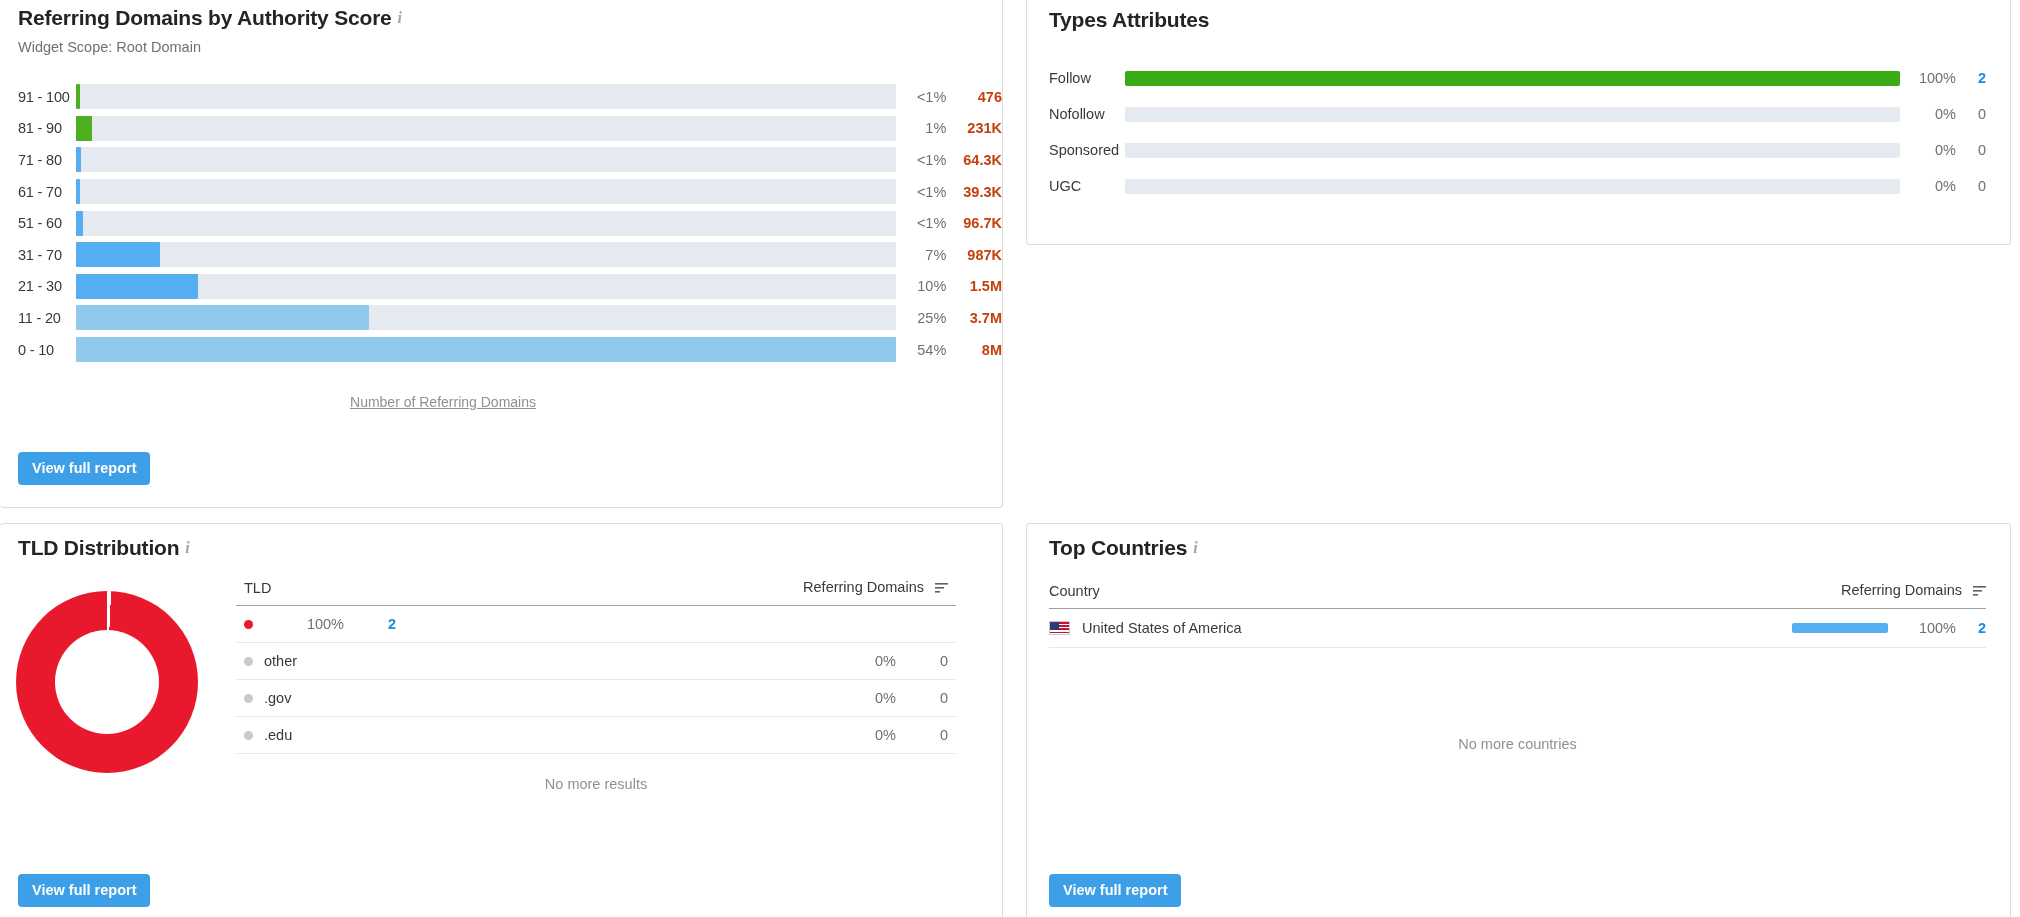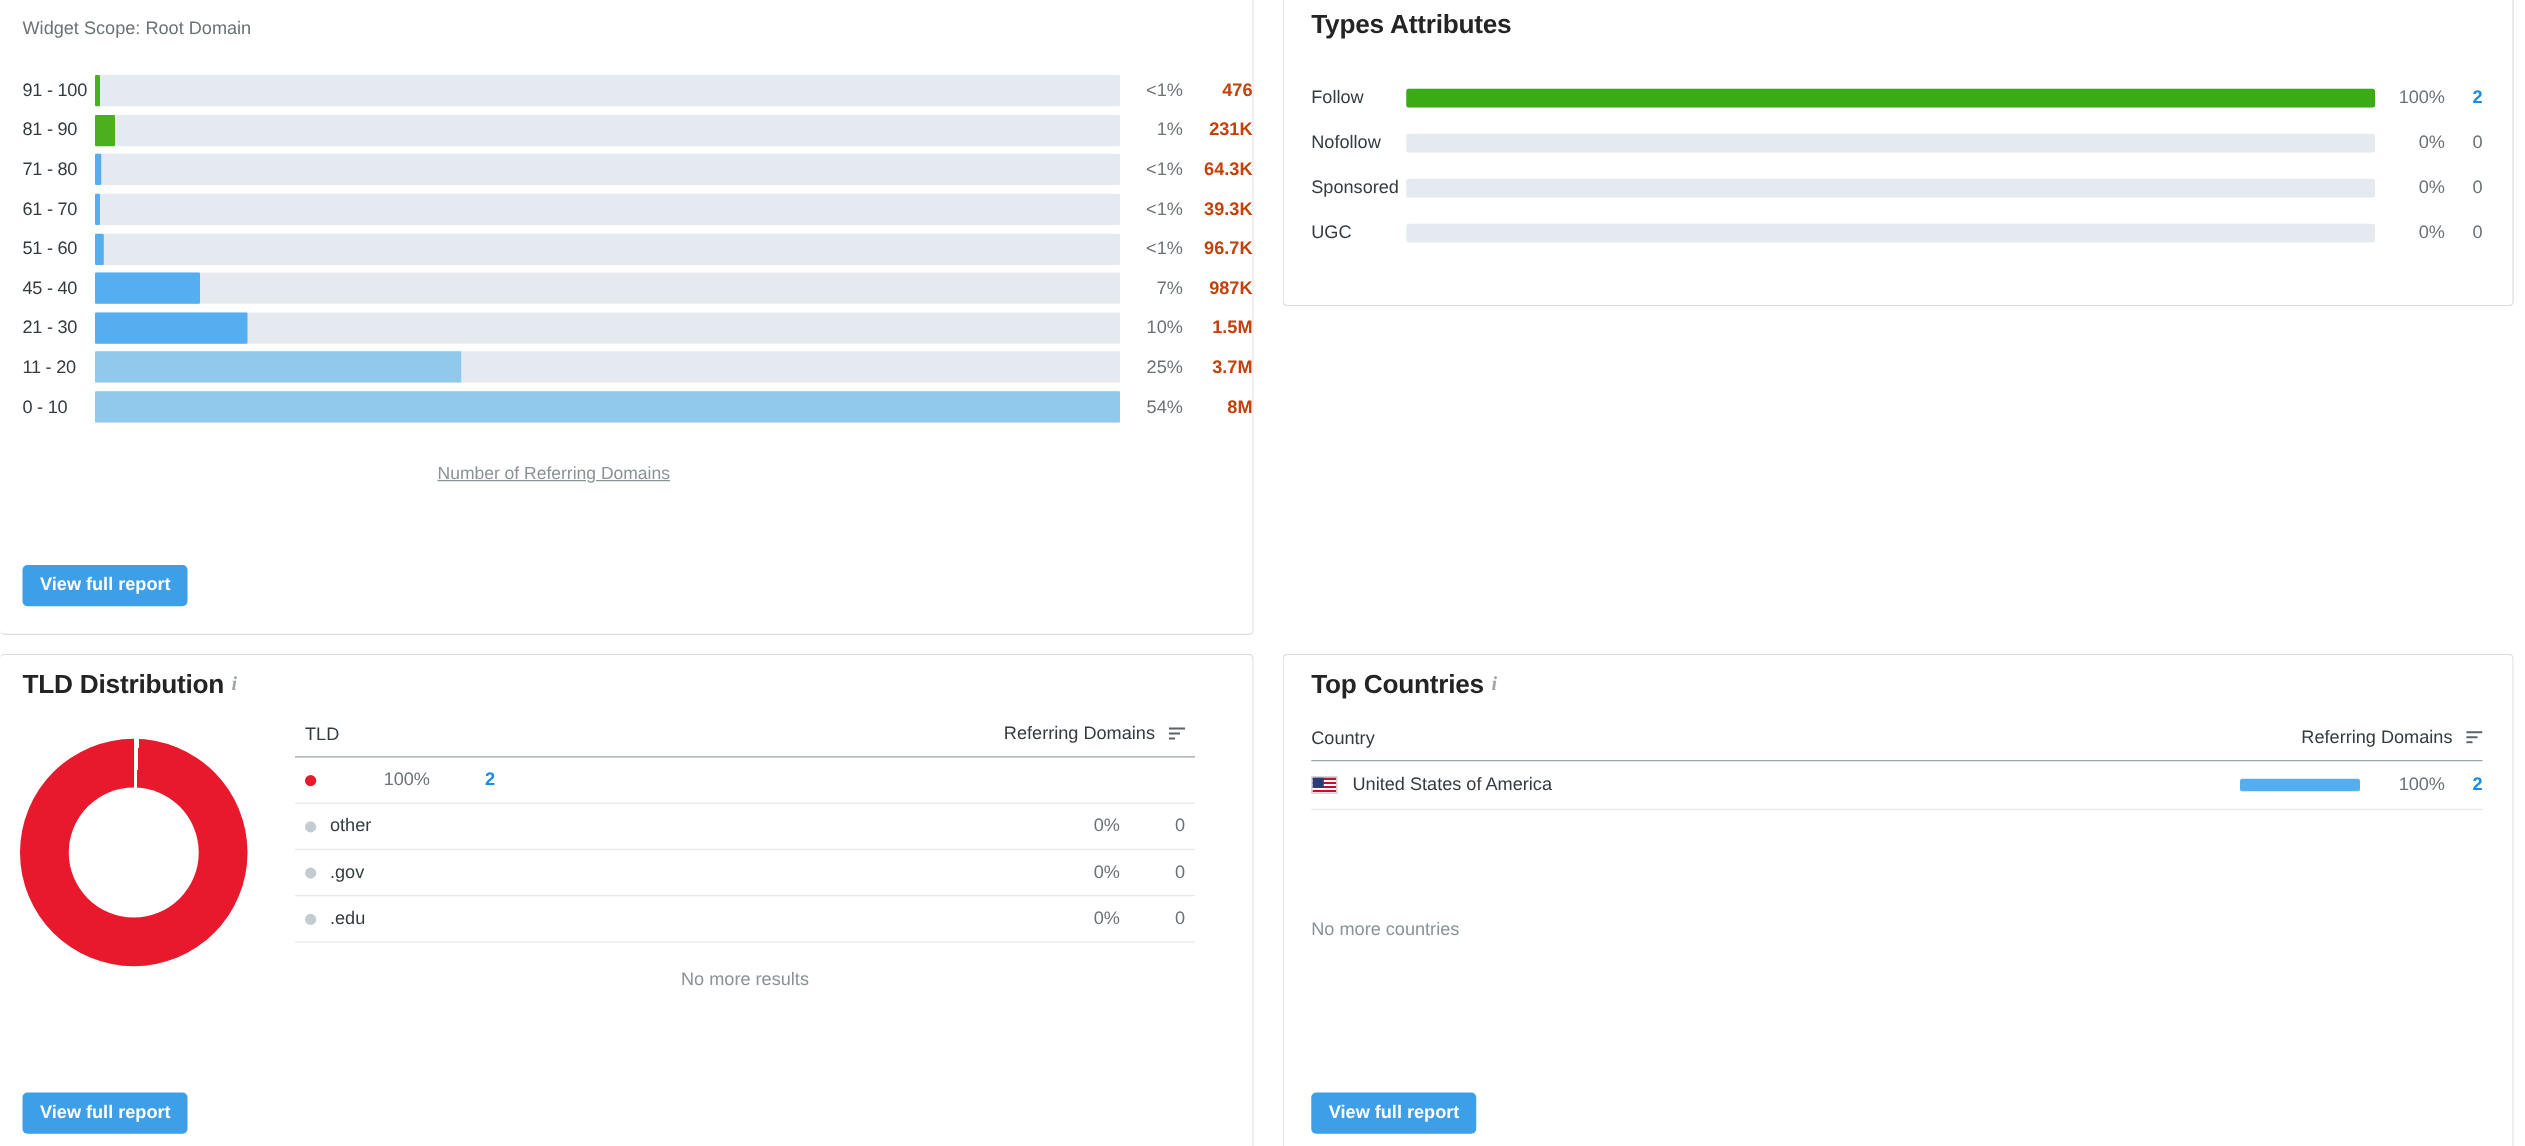--- a/index.html
+++ b/index.html
@@ -121,34 +121,37 @@
   }
   .flag::before {
     content:""; position:absolute; left:0; top:0;
     width:9px; height:7.5px; background:#2a3b78;
   }
   .country-name { flex:1 1 auto; font-size:14.5px; color:#333b3f; }
   .tc-bar-wrap { flex:0 0 96px; margin-right:16px; }
   .tc-bar { height:10px; background:#54aef0; border-radius:2px; }
   .tc-pct { flex:0 0 52px; text-align:right; font-size:14.5px; color:#6b7275; }
   .tc-val { flex:0 0 30px; text-align:right; font-size:14.5px; color:#1d8ce0; font-weight:bold; cursor:pointer; }
-  .tc-empty { text-align:left; font-size:14.5px; color:#8a9296; padding-top:88px; }
+  .tc-empty { text-align:center; font-size:14.5px; color:#8a9296; padding-top:88px; }
 
   .btn-slot-ras { position:absolute; left:18px; bottom:22px; }
   .btn-slot-tld { position:absolute; left:18px; bottom:16px; }
   .btn-slot-tc  { position:absolute; left:22px; bottom:16px; }
 </style>
 </head>
 <body>
 
 <div class="grid">
 
   <div class="panel" id="p-ras">
     <div class="panel-inner">
       <div class="ras-head">
+        <div class="title">
+          <span>Referring Domains by Authority Score</span><span class="info-i">i</span>
+        </div>
         <div class="subtitle">Widget Scope: Root Domain</div>
       </div>
       <div class="ras-chart" id="ras-chart">
           <div class="ras-row">
             <div class="ras-label">91 - 100</div>
             <div class="ras-track">
               <div class="ras-fill" style="width:0.45%;background:#4caf1e;"></div>
             </div>
             <div class="ras-pct">&lt;1%</div>
             <div class="ras-val">476</div>
@@ -179,21 +182,21 @@
           </div>
           <div class="ras-row">
             <div class="ras-label">51 - 60</div>
             <div class="ras-track">
               <div class="ras-fill" style="width:0.8%;background:#54aef0;"></div>
             </div>
             <div class="ras-pct">&lt;1%</div>
             <div class="ras-val">96.7K</div>
           </div>
           <div class="ras-row">
-            <div class="ras-label">45 - 40</div>
+            <div class="ras-label">31 - 70</div>
             <div class="ras-track">
               <div class="ras-fill" style="width:10.2%;background:#54aef0;"></div>
             </div>
             <div class="ras-pct">7%</div>
             <div class="ras-val">987K</div>
           </div>
           <div class="ras-row">
             <div class="ras-label">21 - 30</div>
             <div class="ras-track">
               <div class="ras-fill" style="width:14.899999999999999%;background:#54aef0;"></div>

